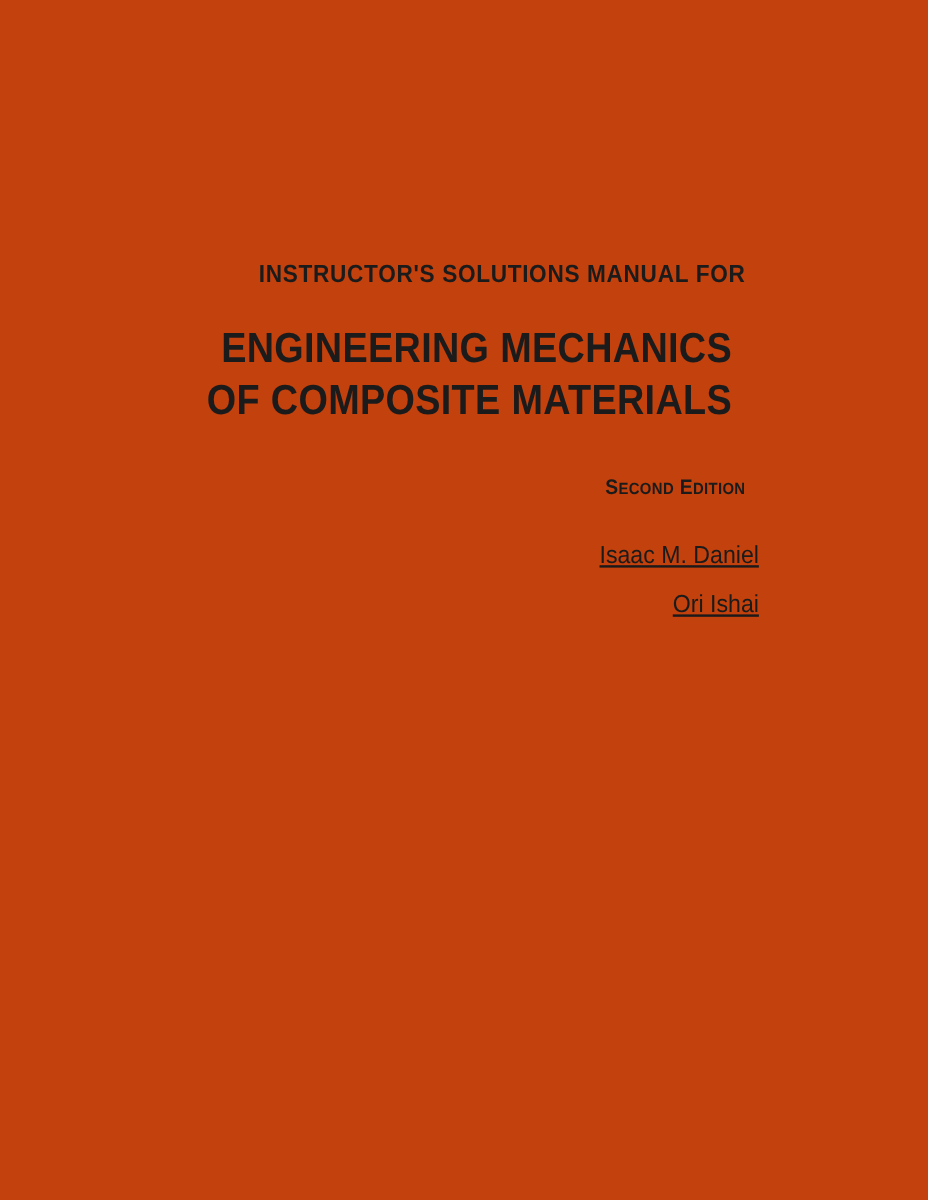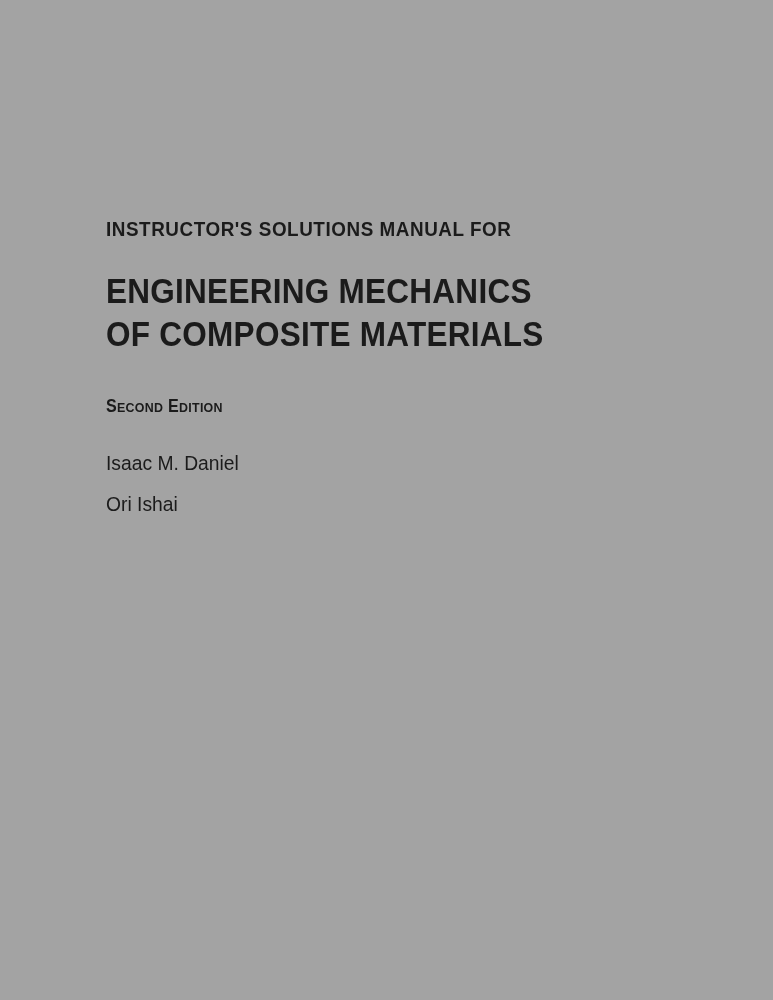--- a/index.html
+++ b/index.html
@@ -12,21 +12,22 @@
     height: 1000px;
     position: relative;
     font-family: "Liberation Sans", sans-serif;
     color: #1a1a1a;
     overflow: hidden;
   }
 
   .page {
     position: absolute;
     inset: 0;
-    background: #a3a3a3;
+    background: #c2410c;
+    text-align: right;
   }
 
   .title-block {
     position: absolute;
     left: 106px;
     top: 218px;
     width: 560px;
   }
 
   .supertitle {
@@ -68,20 +69,21 @@
     transform: scaleX(0.92);
     transform-origin: left center;
     white-space: nowrap;
   }
   .edition .small-caps {
     font-size: 13.5px;
   }
 
   .authors {
     margin: 36px 0 0 0;
+    text-decoration: underline;
   }
   .author {
     font-family: "Liberation Sans", sans-serif;
     font-weight: normal;
     font-size: 20.5px;
     line-height: 1.0;
     color: #1b1b1b;
     margin: 0 0 21px 0;
     transform: scaleX(0.94);
     transform-origin: left center;

